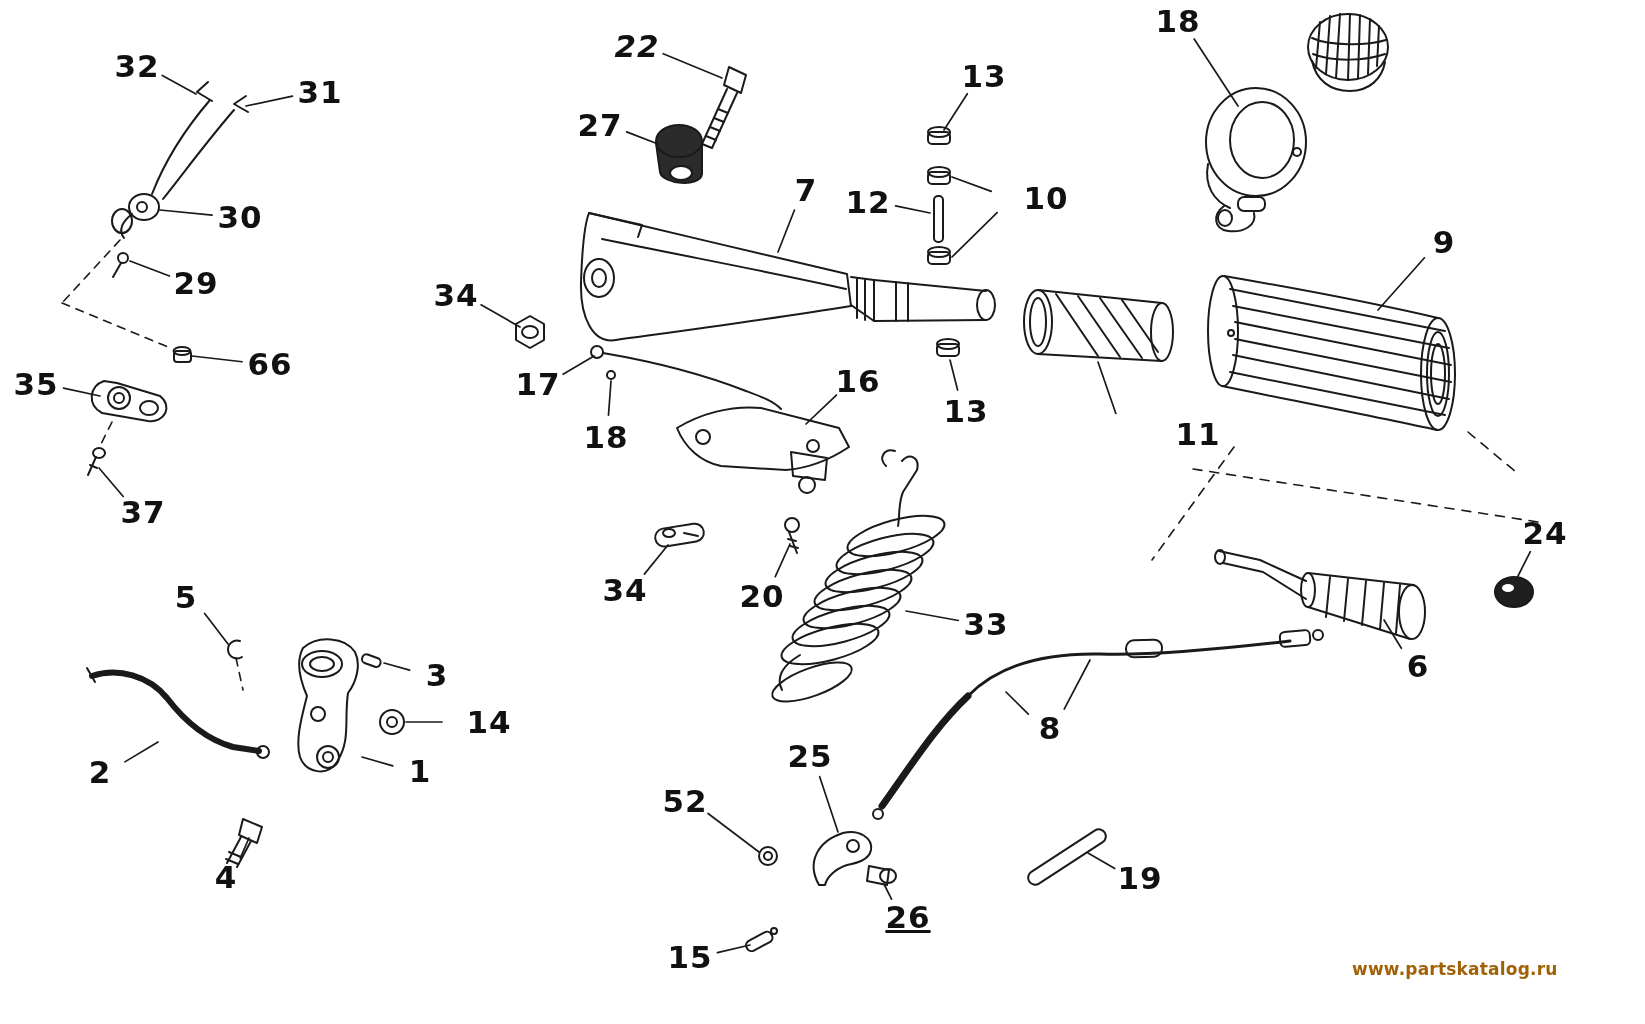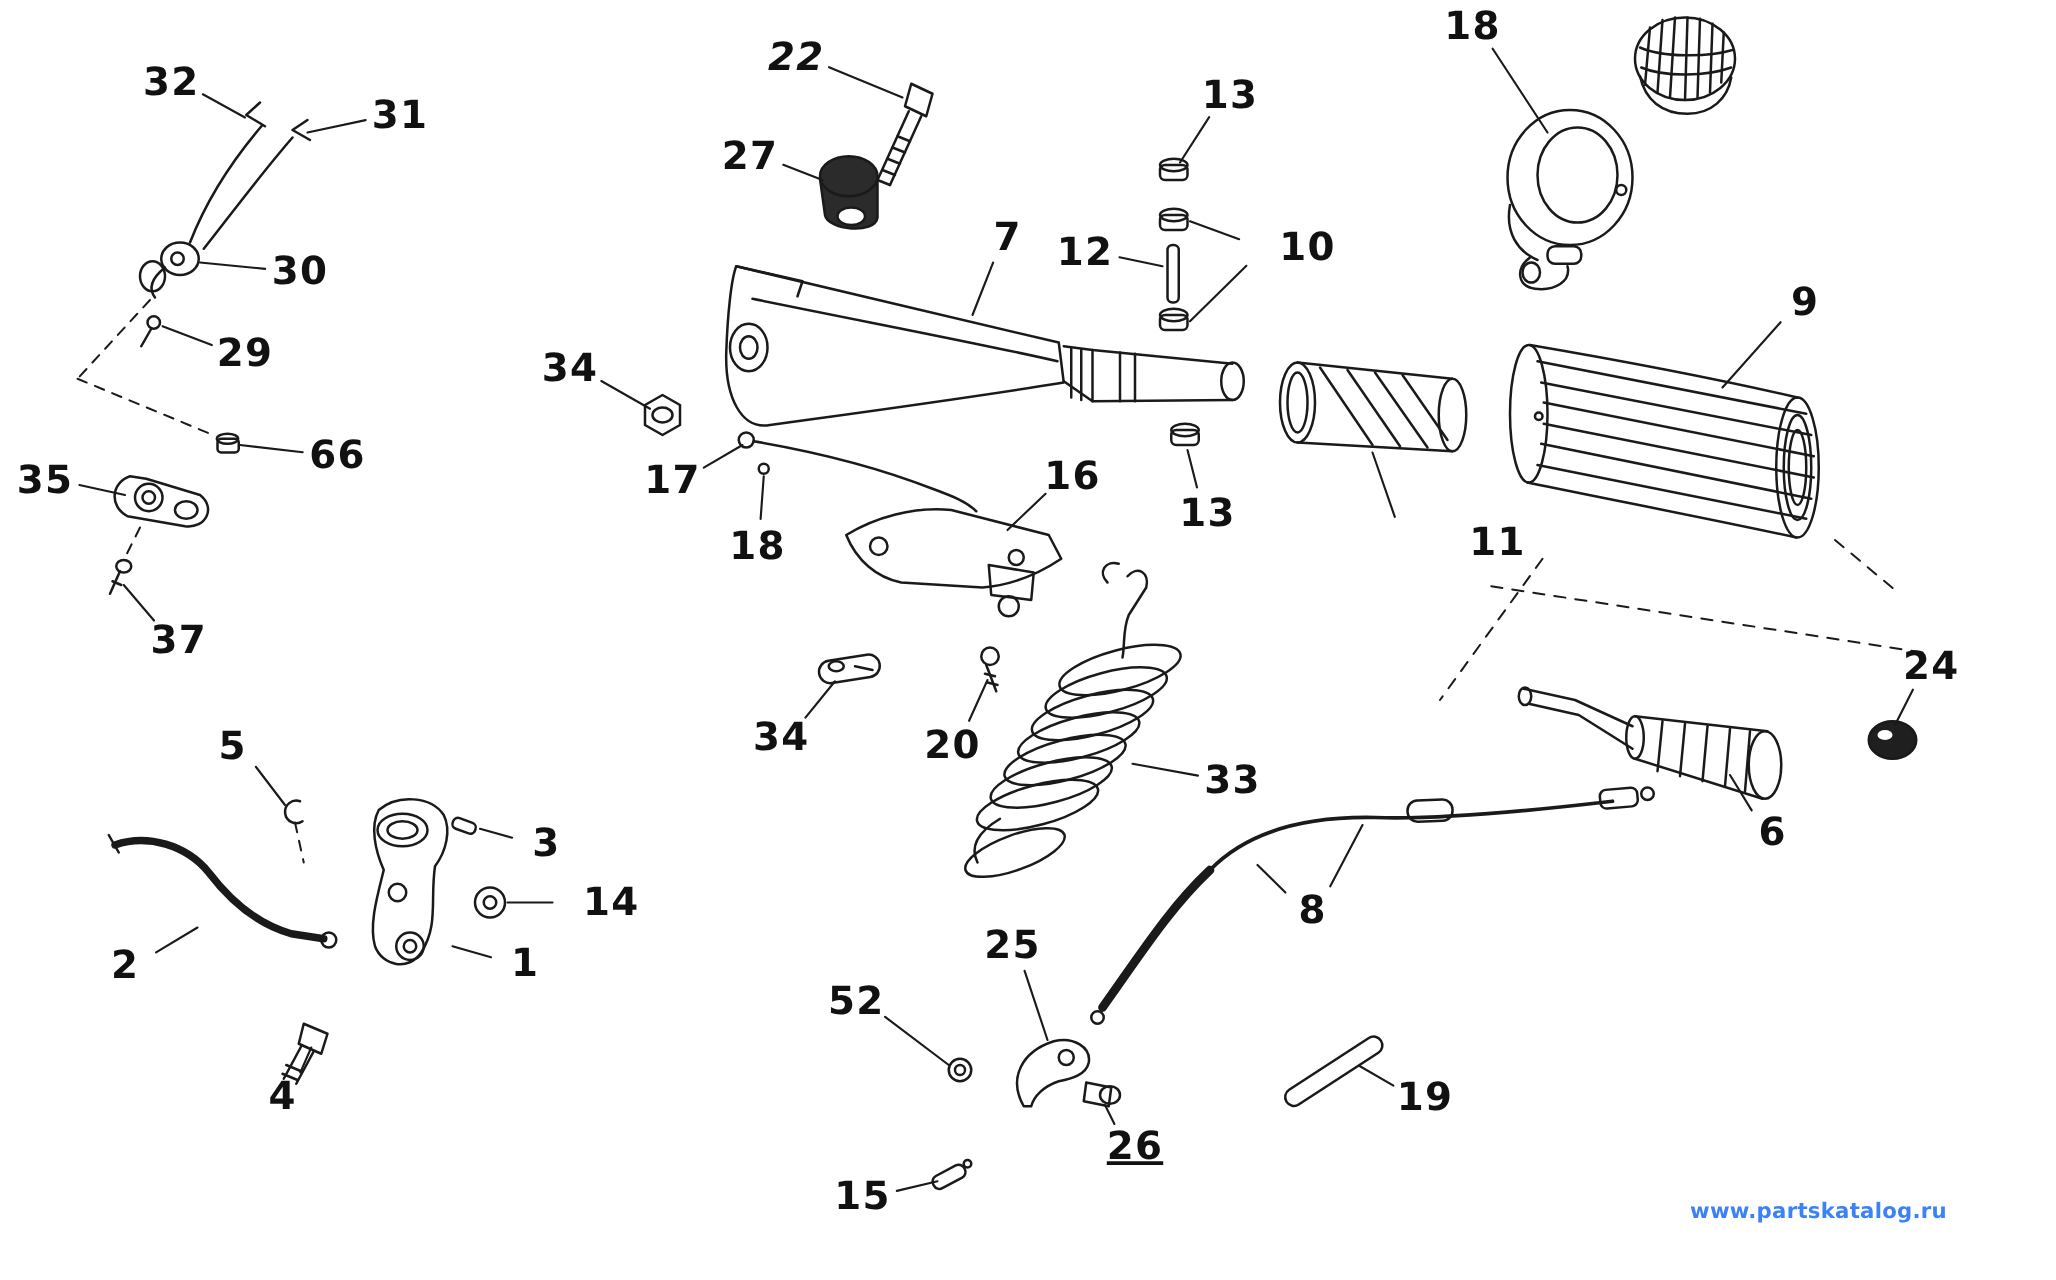--- a/index.html
+++ b/index.html
@@ -372,14 +372,14 @@
       <div class="callout" style="left: 100px; top: 772px;">2</div>
       <div class="callout" style="left: 226px; top: 877px;">4</div>
       <div class="callout" style="left: 1050px; top: 728px;">8</div>
       <div class="callout" style="left: 810px; top: 756px;">25</div>
       <div class="callout" style="left: 685px; top: 801px;">52</div>
       <div class="callout" style="left: 908px; top: 917px; text-decoration: underline;">26</div>
       <div class="callout" style="left: 1140px; top: 878px;">19</div>
       <div class="callout" style="left: 690px; top: 957px;">15</div>
     </div>
 
-  <div class="watermark" style="color: #3b82f6;">www.partskatalog.ru</div>
+  <div class="watermark" style="color: #a16207;">www.partskatalog.ru</div>
 </div>
 
 </body></html>

